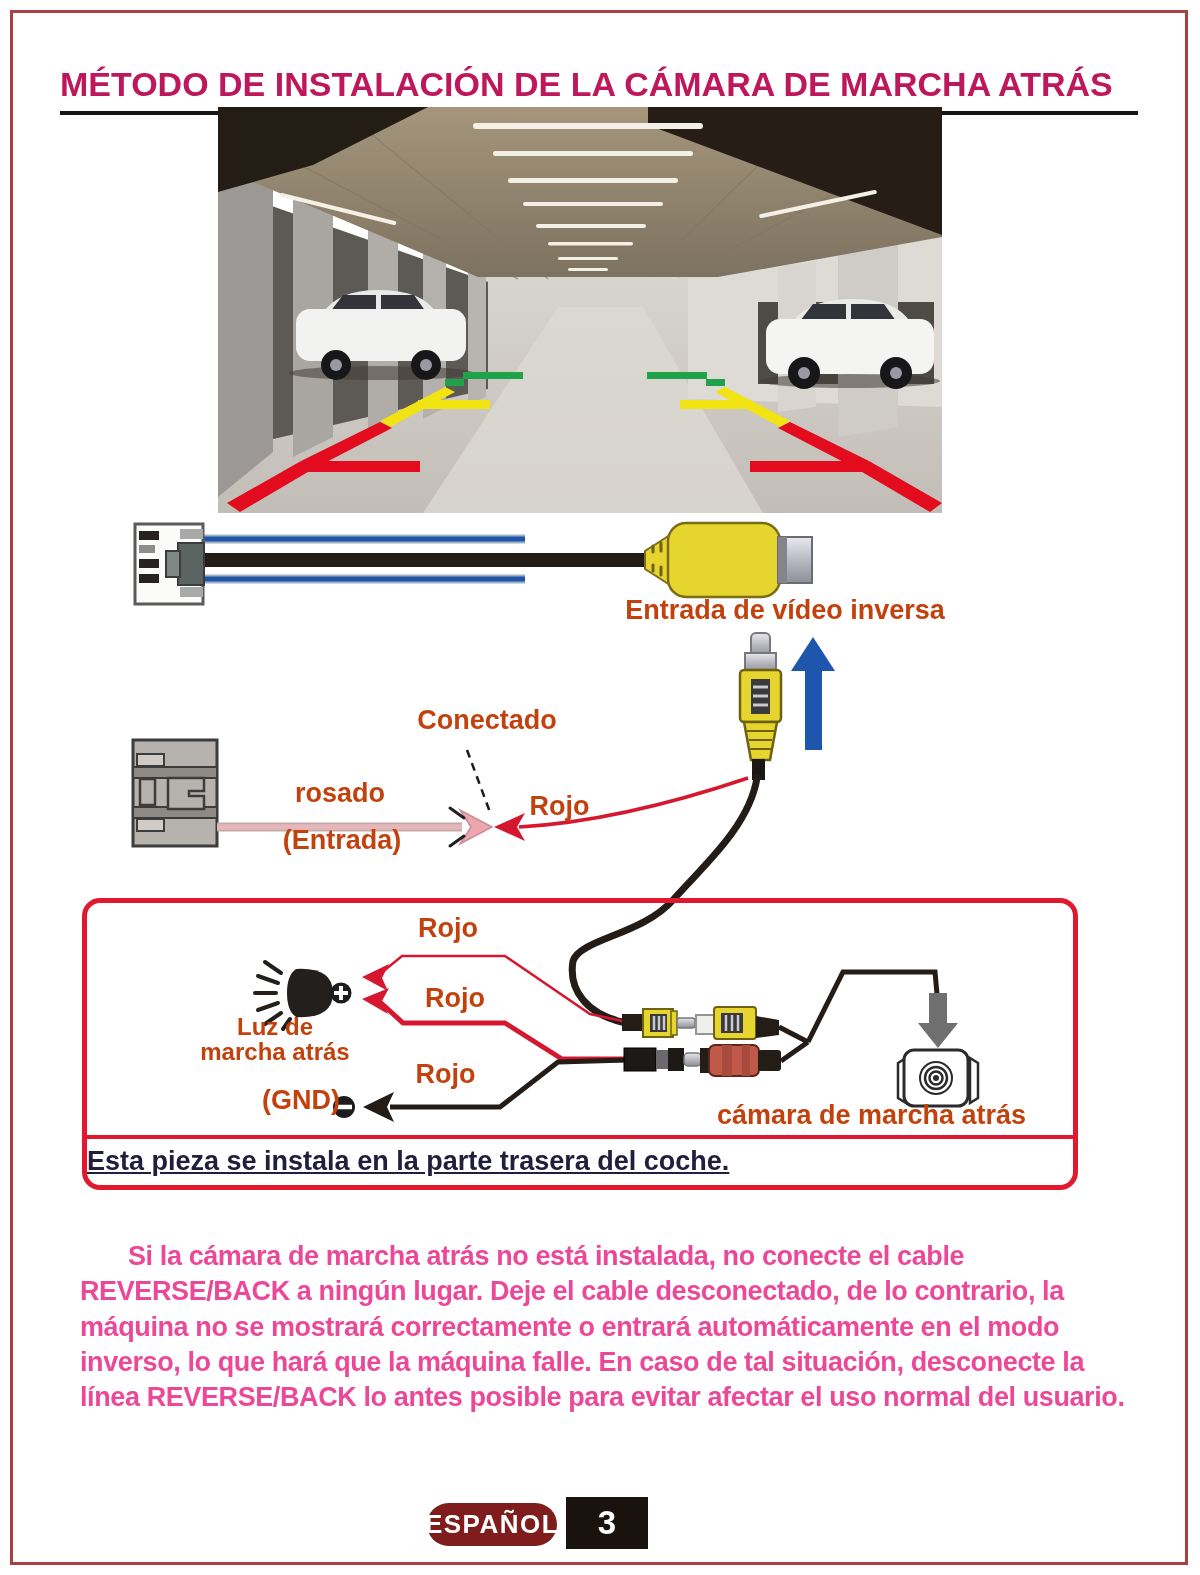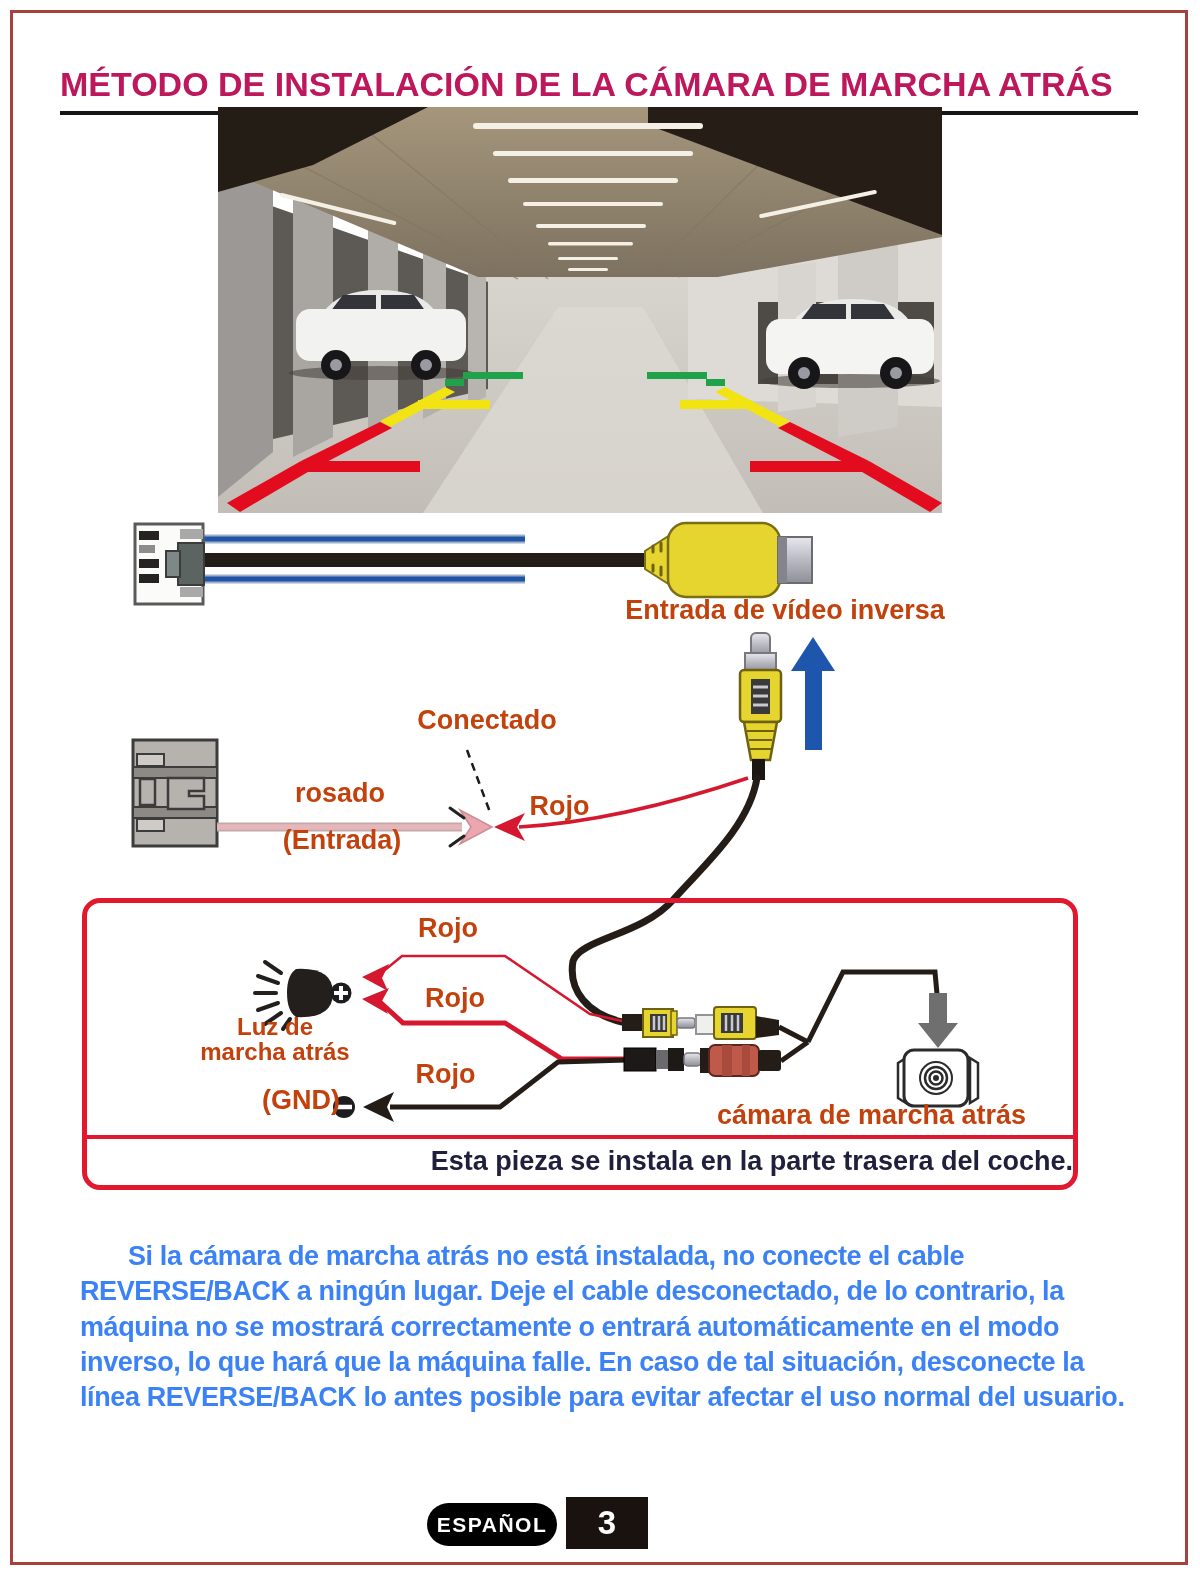--- a/index.html
+++ b/index.html
@@ -25,32 +25,32 @@
     text-align:center;line-height:1.05;white-space:pre-line;
   }
   .redbox{
     position:absolute;left:82px;top:898px;width:996px;height:292px;
     border:5px solid #e2182e;border-radius:18px;box-sizing:border-box;
   }
   .redbox-divider{
     position:absolute;left:0;right:0;top:232px;height:4px;background:#e2182e;
   }
   .redbox-caption{
-    position:absolute;left:0;right:0;top:243px;text-align:right;
-    font-size:27px;font-weight:bold;color:#20203c;
+    position:absolute;left:0;right:0;top:243px;text-align:left;
+    font-size:27px;font-weight:bold;color:#20203c;text-decoration:underline;
   }
   .bodytext{
     position:absolute;left:80px;top:1212px;width:1048px;
-    font-size:27px;font-weight:bold;line-height:1.31;color:#3b82f6;
+    font-size:27px;font-weight:bold;line-height:1.31;color:#ec4899;
     letter-spacing:-0.4px;text-indent:48px;text-align:left;
   }
   .footer-pill{
     position:absolute;left:427px;top:1503px;width:130px;height:43px;
-    background:#000000;border-radius:22px;display:flex;align-items:center;justify-content:center;
-    color:#ffffff;font-size:21px;font-weight:bold;letter-spacing:1.5px;
+    background:#7f1d1d;border-radius:22px;display:flex;align-items:center;justify-content:center;
+    color:#ffffff;font-size:26px;font-weight:bold;letter-spacing:1.5px;
   }
   .footer-page{
     position:absolute;left:566px;top:1497px;width:82px;height:52px;
     background:#1a120e;display:flex;align-items:center;justify-content:center;
     color:#ffffff;font-size:33px;font-weight:bold;
   }
 </style>
 </head>
 <body>
 

